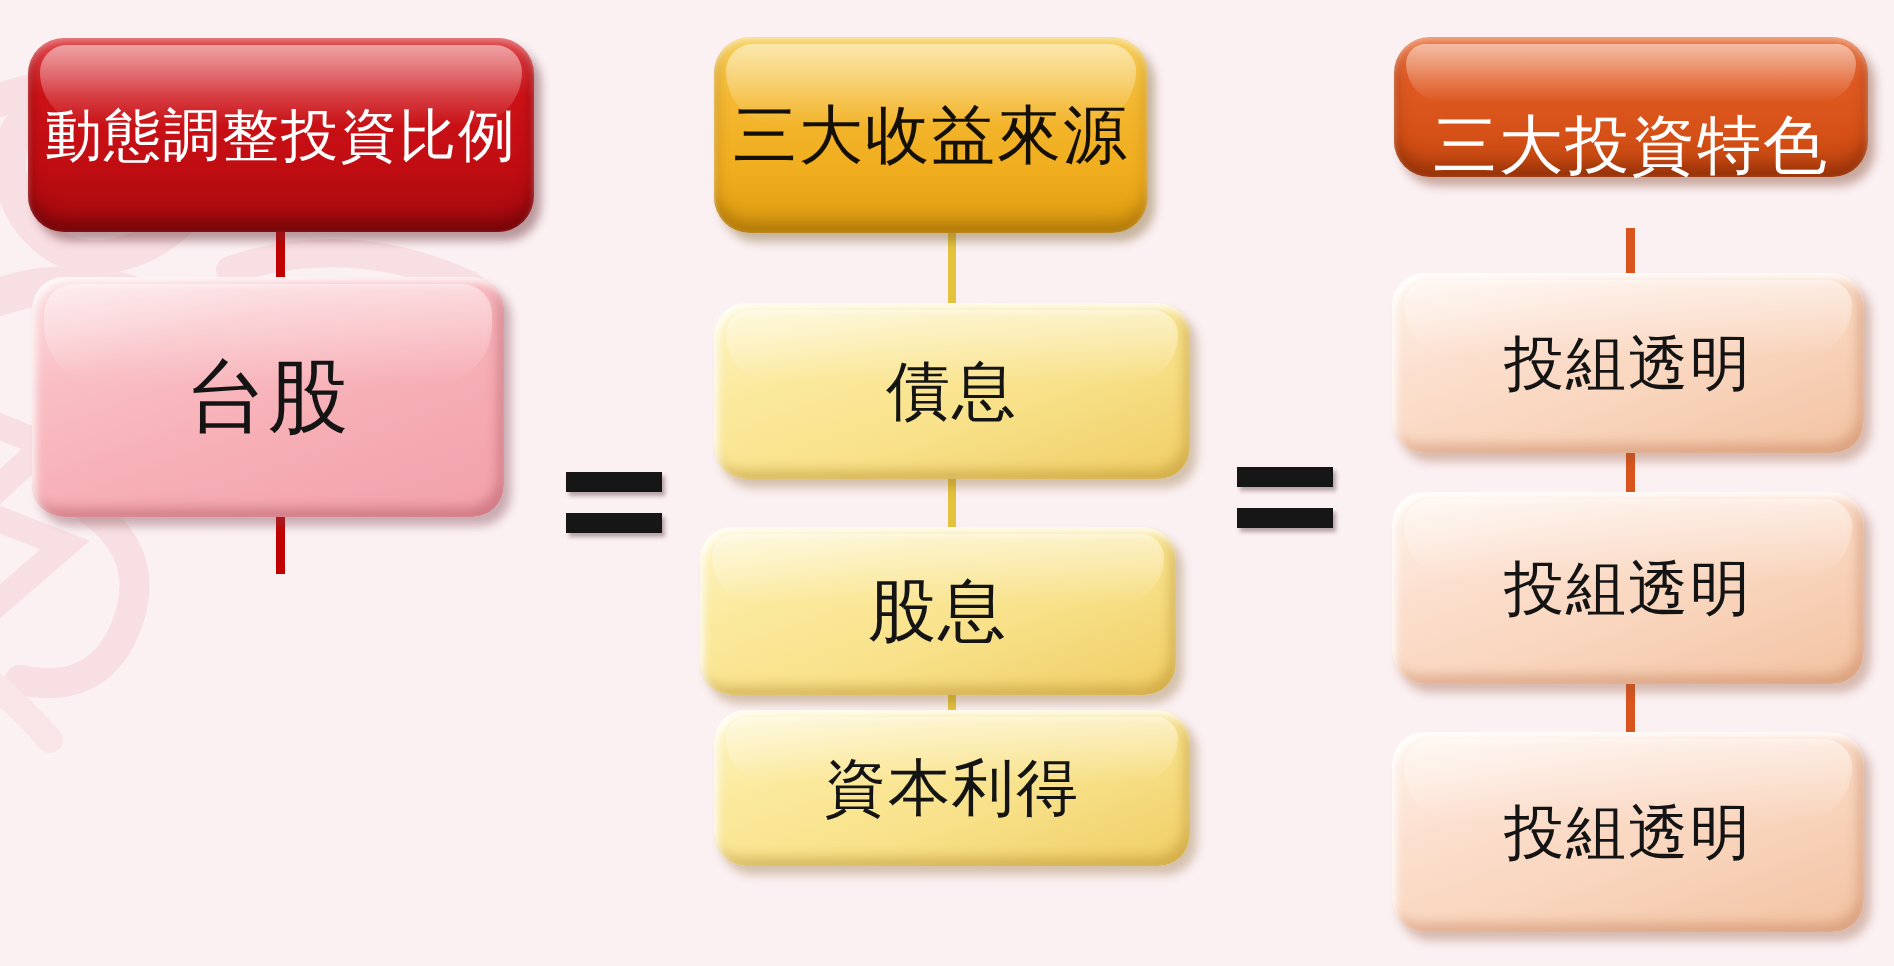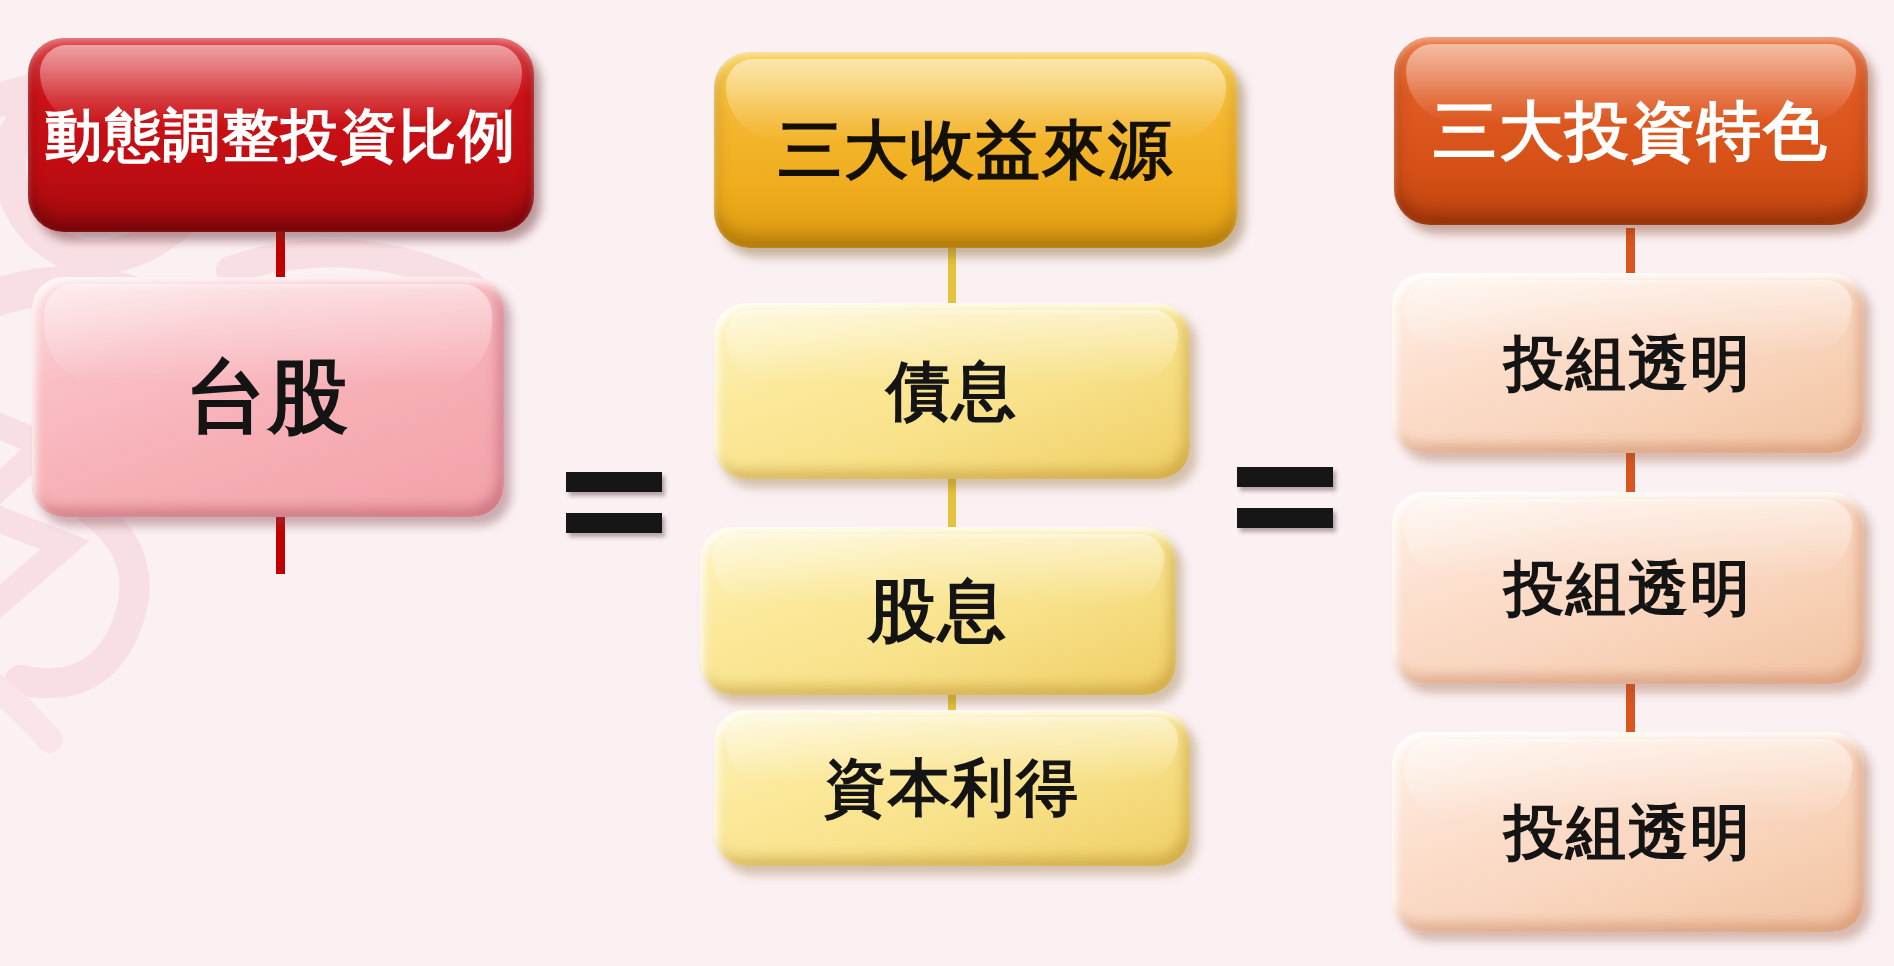--- a/index.html
+++ b/index.html
@@ -22,21 +22,21 @@
     opacity: .55;
   }
 
   
   .node {
     position: absolute;
     z-index: 2;
     display: flex;
     align-items: center;
     justify-content: center;
-    font-weight: 700;
+    font-weight: 400;
     text-align: center;
     letter-spacing: 2px;
     line-height: 1;
   }
   .node .lbl { position: relative; z-index: 3; }
   .gloss::after {
     content: "";
     position: absolute;
     left: 12px; right: 12px; top: 7px;
     height: 42%;
@@ -50,35 +50,35 @@
   .hdr { border-radius: 36px; }
   .hdr-red {
     left: 28px; top: 38px; width: 506px; height: 194px;
     color: #ffffff; font-size: 57px;
     background: linear-gradient(180deg, #e0484d 0%, #cd1217 30%, #c10d12 65%, #a30a0e 100%);
     box-shadow: inset 0 3px 6px rgba(255,255,255,.35),
                 inset 0 -12px 16px rgba(70,0,4,.5),
                 7px 9px 10px rgba(105,45,50,.45);
   }
   .hdr-gold {
-    left: 714px; top: 37px; width: 524px; height: 196px;
+    left: 714px; top: 37px; width: 434px; height: 196px;
     color: #151005; font-size: 64px;
     background: linear-gradient(180deg, #f8d15c 0%, #f4b831 32%, #f0ad1e 68%, #dd9b10 100%);
     box-shadow: inset 0 3px 6px rgba(255,255,255,.55),
                 inset 0 -12px 16px rgba(125,80,0,.45),
                 7px 9px 10px rgba(120,90,30,.4);
-    margin-top: 15px;
   }
   .hdr-orange {
-    left: 1394px; top: 37px; width: 474px; height: 188px;
+    left: 1394px; top: 37px; width: 474px; height: 140px;
     color: #ffffff; font-size: 64px;
     background: linear-gradient(180deg, #eb7c4a 0%, #e05a23 32%, #d65117 68%, #c04510 100%);
     box-shadow: inset 0 3px 6px rgba(255,255,255,.4),
                 inset 0 -12px 16px rgba(105,30,0,.5),
                 7px 9px 10px rgba(125,60,35,.4);
+    align-items: flex-end;
   }
 
   
   .itm { border-radius: 32px; color: #141414; }
   .itm-pink {
     background: linear-gradient(160deg, #fcdee1 0%, #f9bec4 28%, #f7afb6 58%, #f1a0aa 100%);
     box-shadow: inset 4px 6px 9px rgba(255,255,255,.85),
                 inset -6px -9px 12px rgba(150,50,60,.35),
                 7px 9px 10px rgba(130,70,80,.4);
   }

